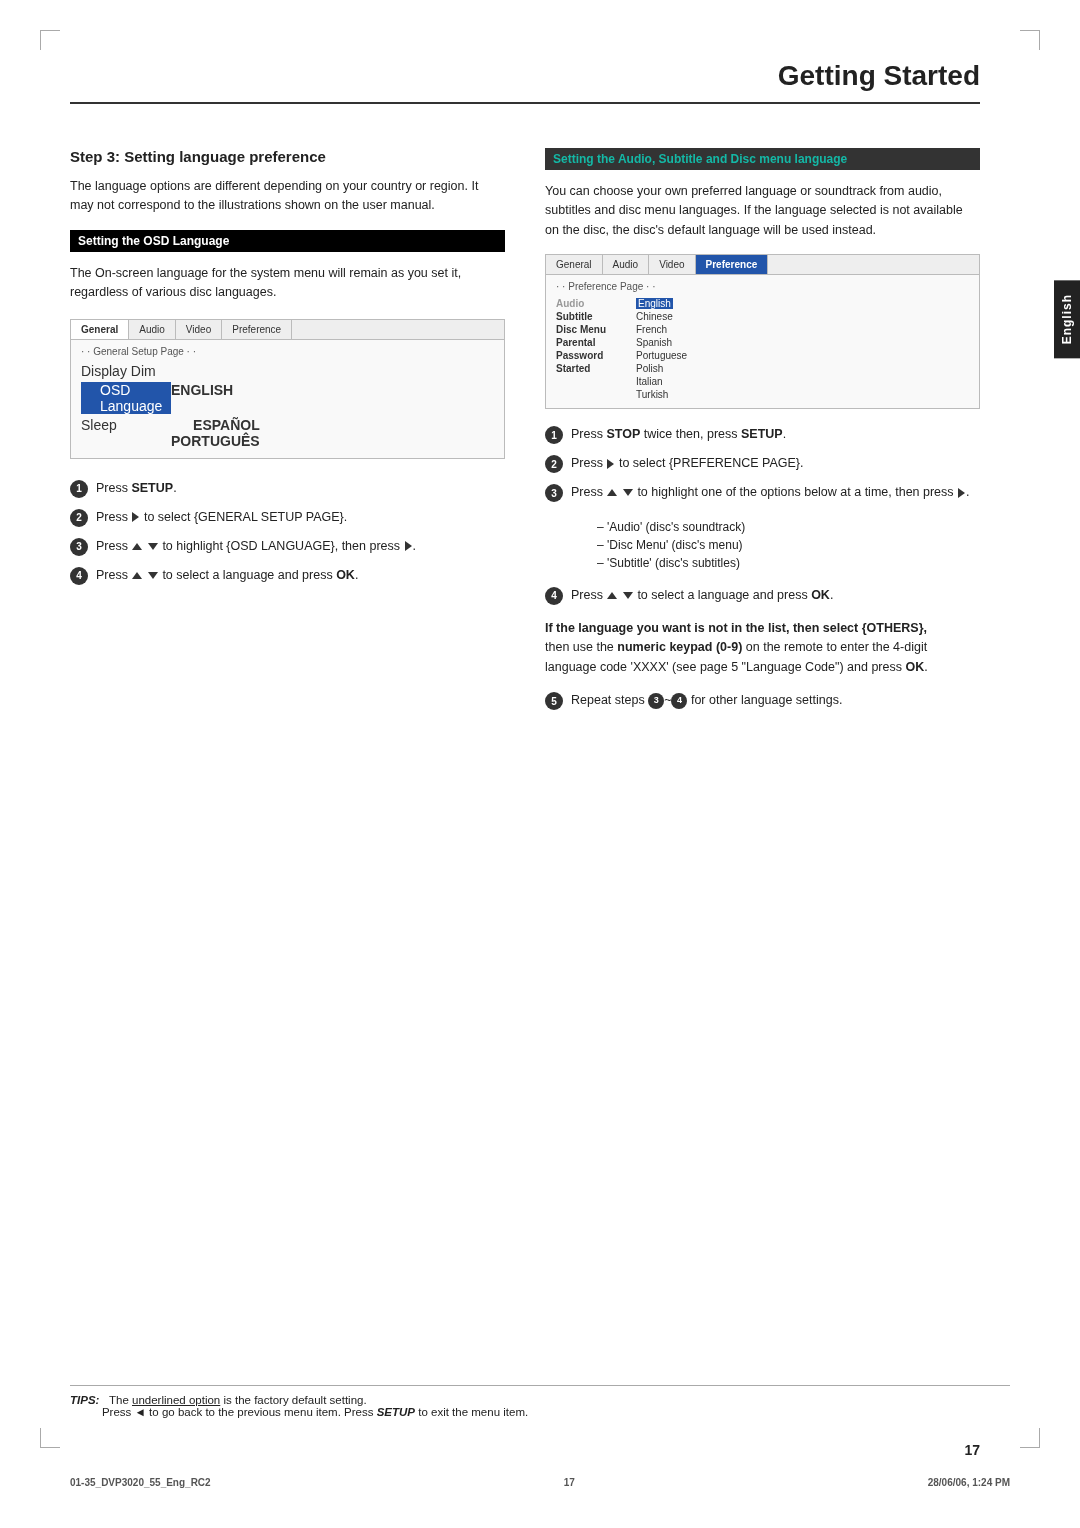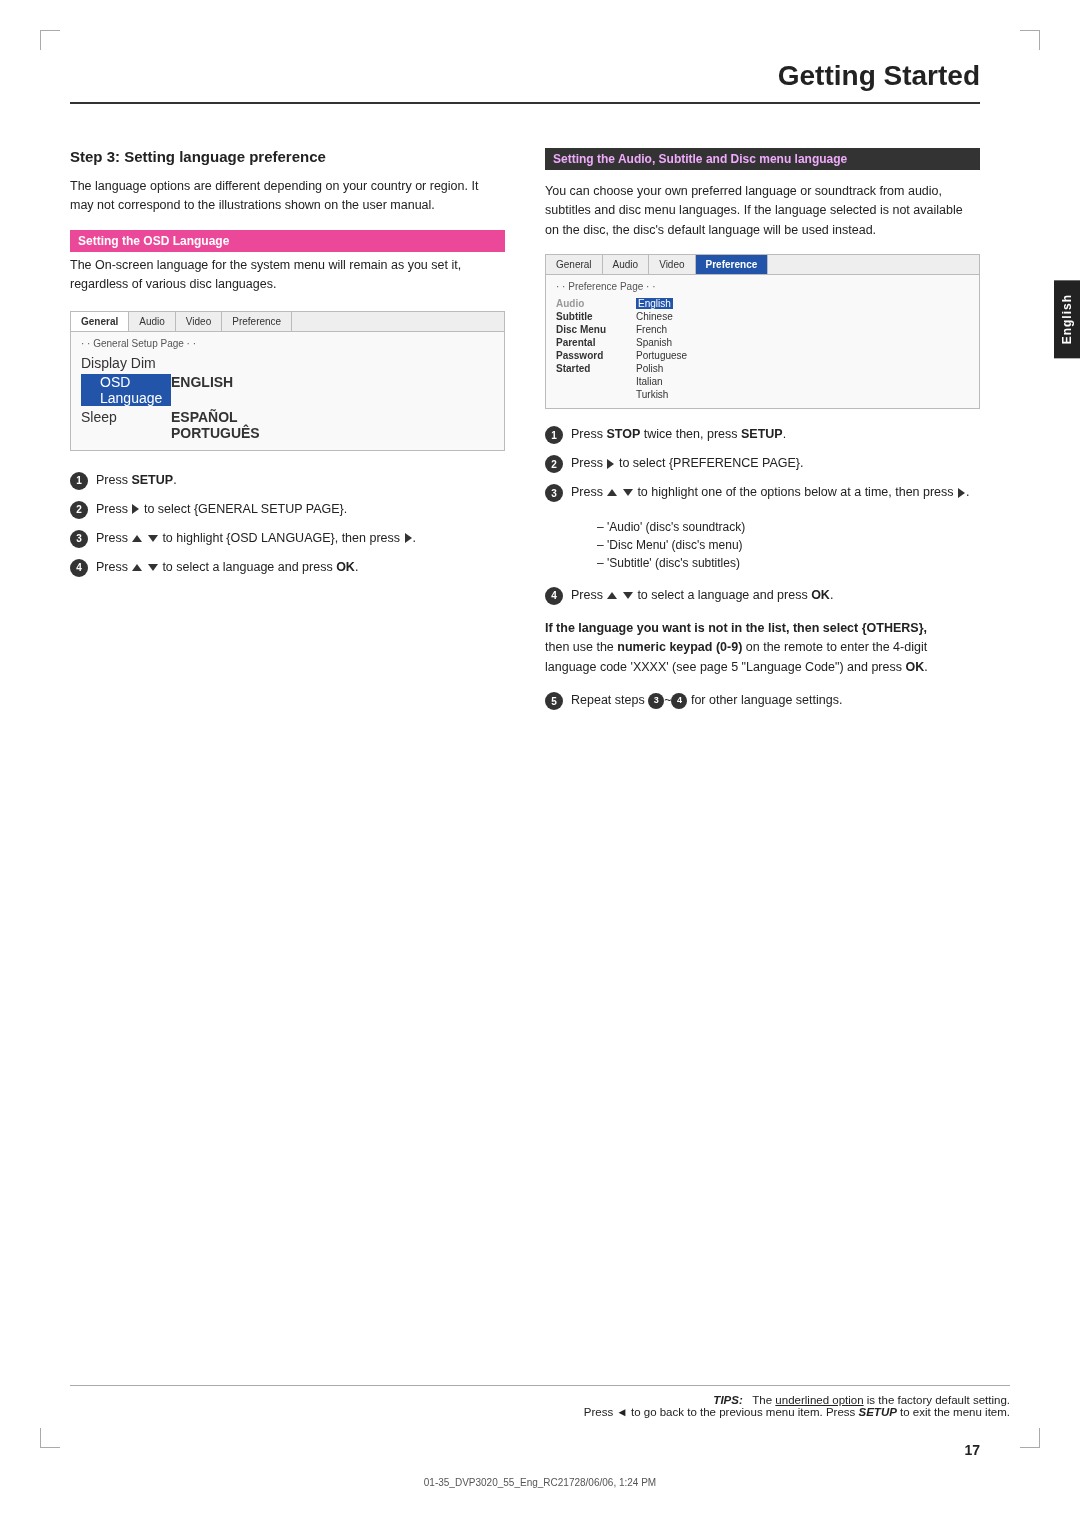--- a/index.html
+++ b/index.html
@@ -79,31 +79,31 @@
     }
 
     
     .section-heading {
       font-size: 15px;
       font-weight: bold;
       margin-bottom: 12px;
     }
 
     .section-subheading {
-      background: #ec4899;
+      background: #000000;
       color: #fff;
       font-size: 12px;
       font-weight: bold;
       padding: 4px 8px;
-      margin-bottom: 4px;
+      margin-bottom: 12px;
     }
 
     .section-subheading-right {
       background: #333;
-      color: #f0abfc;
+      color: #14b8a6;
       font-size: 12px;
       font-weight: bold;
       padding: 4px 8px;
       margin-bottom: 12px;
     }
 
     .body-text {
       font-size: 12.5px;
       line-height: 1.55;
       margin-bottom: 14px;
@@ -279,21 +279,20 @@
 
     
     .tips-section {
       position: absolute;
       bottom: 110px;
       left: 70px;
       right: 70px;
       font-size: 11.5px;
       border-top: 1px solid #aaa;
       padding-top: 8px;
-      text-align: right;
     }
 
     .tips-section b {
       font-weight: bold;
       font-style: italic;
     }
 
     .underline {
       text-decoration: underline;
     }
@@ -309,21 +308,22 @@
 
     
     .footer-doc {
       position: absolute;
       bottom: 40px;
       left: 70px;
       font-size: 10px;
       color: #555;
       display: flex;
       width: calc(100% - 140px);
-      justify-content: center;
+      justify-content: space-between;
+      font-weight: bold;
     }
 
     .triangle-right {
       display: inline-block;
       width: 0;
       height: 0;
       border-top: 5px solid transparent;
       border-bottom: 5px solid transparent;
       border-left: 7px solid #333;
       vertical-align: middle;
@@ -404,21 +404,21 @@
           <div class="setup-menu-row">
             <span class="setup-menu-label">Display Dim</span>
             <span class="setup-menu-value"></span>
           </div>
           <div class="setup-menu-row">
             <span class="setup-menu-label highlight">OSD Language</span>
             <span class="setup-menu-value">ENGLISH</span>
           </div>
           <div class="setup-menu-row">
             <span class="setup-menu-label">Sleep</span>
-            <span class="setup-menu-value" style="font-weight:bold;">ESPAÑOL<br>PORTUGUÊS</span>
+            <span class="setup-menu-value" style="font-weight:bold;text-align:right;">ESPAÑOL<br>PORTUGUÊS</span>
           </div>
         </div>
       </div>
 
       <ul class="steps-list">
         <li class="step-item">
           <span class="step-number">1</span>
           <span class="step-text">Press <b>SETUP</b>.</span>
         </li>
         <li class="step-item">

